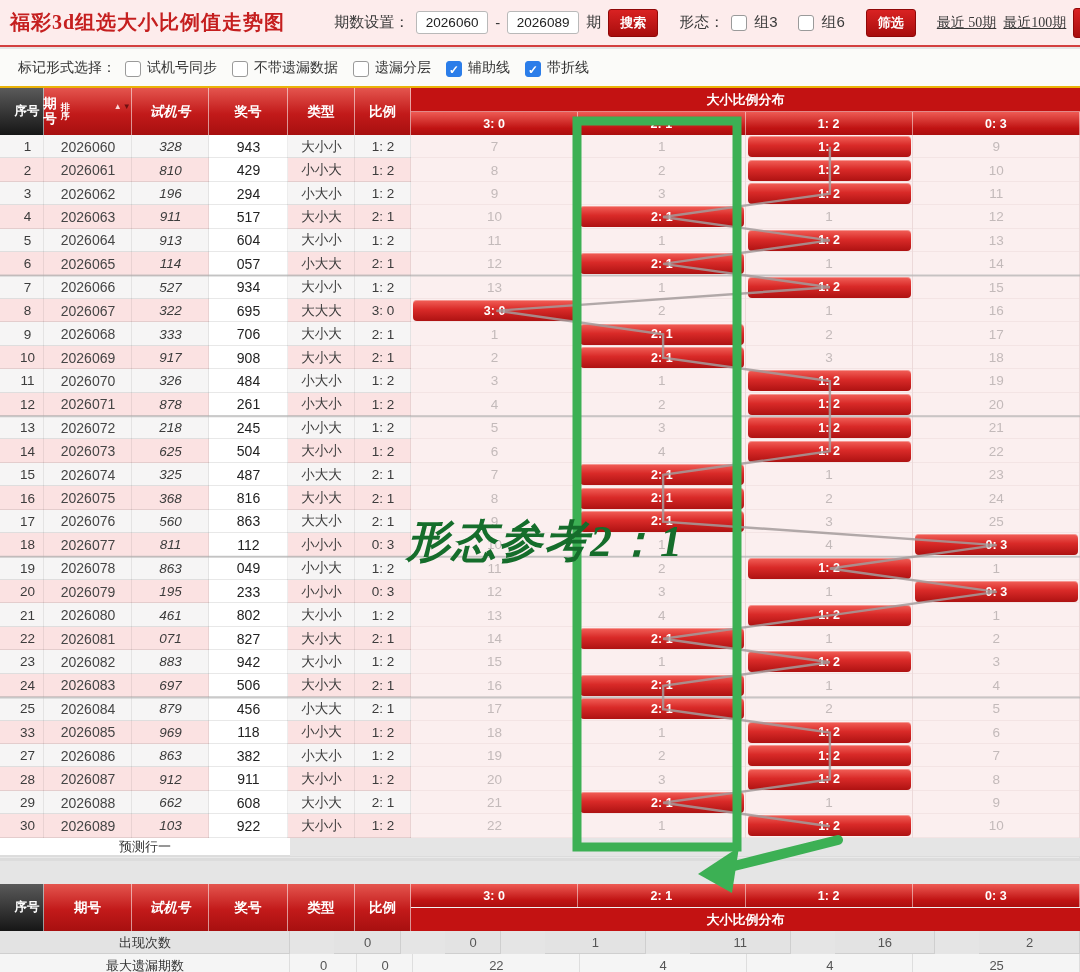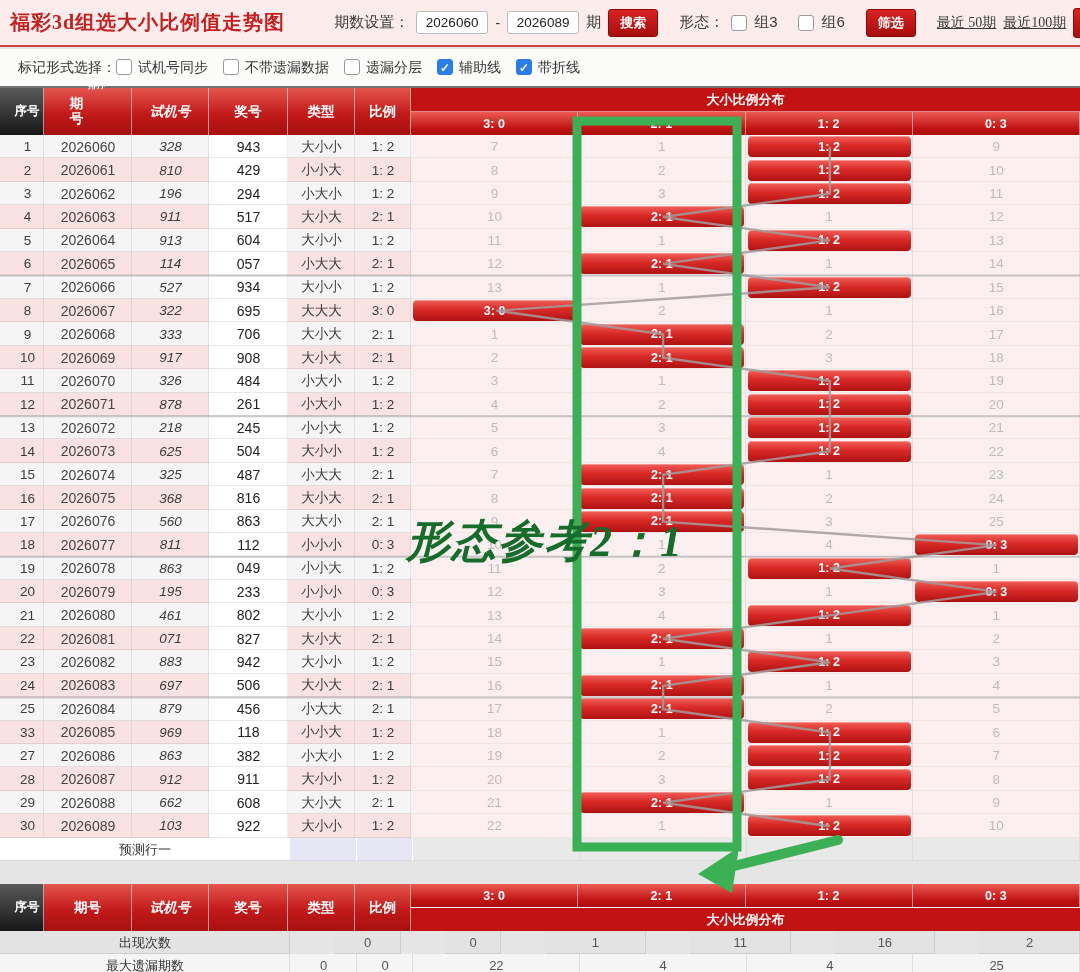--- a/index.html
+++ b/index.html
@@ -21,43 +21,43 @@
   .cb{display:inline-block;width:16px;height:16px;background:#fff;border:1px solid #9a9a9a;
       border-radius:3px;text-align:center;line-height:16px;font-size:12px;color:#fff;box-sizing:border-box;
       flex:none;}
   .cb.checked{background:#2b7de9;border-color:#2b7de9;font-weight:bold;}
   .link{font-size:14px;color:#3a3a3a;text-decoration:underline;font-family:"Liberation Serif",serif;
         white-space:nowrap;cursor:pointer;}
   .gap-l{margin-left:14px;}
 
   
   .toolbar{position:absolute;left:0;top:49px;width:1080px;height:39px;background:#fbfbf9;
-           border-bottom:2px solid #737373;box-sizing:border-box;display:flex;align-items:center;
-           padding:0 18px;}
-  .tb-item{display:flex;align-items:flex-start;gap:6px;margin-right:6px;}
+           border-bottom:2px solid #eab308;box-sizing:border-box;display:flex;align-items:center;
+           padding:0 18px;gap:9px;}
+  .tb-item{display:flex;align-items:flex-end;gap:6px;margin-right:6px;}
   .tb-label{font-size:14px;color:#333;}
 
   
   .thead{position:absolute;left:0;width:1080px;height:47px;display:flex;}
   .hcell{box-sizing:border-box;color:#fff;font-weight:bold;font-size:13.5px;display:flex;
          align-items:center;justify-content:center;gap:4px;
          background:linear-gradient(180deg,#e4554e 0%,#c21a1a 55%,#a70f0f 100%);
          border-right:1px solid rgba(255,255,255,.55);}
   .hseq{background:linear-gradient(180deg,#5a5a5a,#161616);font-size:12.5px;}
   .w0{width:44px;flex:none;padding-left:11px;} .w1{width:88px;flex:none;} .w2{width:77px;flex:none;font-style:italic;}
   .w3{width:79px;flex:none;} .w4{width:67px;flex:none;} .w5{width:56px;flex:none;}
   .hdist{flex:1;display:flex;flex-direction:column;}
   .hband{height:24px;background:#c31212;display:flex;align-items:center;justify-content:center;
          color:#fff;font-weight:bold;font-size:13px;border-bottom:1px solid rgba(255,255,255,.5);}
   .hratios{height:23px;display:flex;}
   .hratio{flex:1;display:flex;align-items:center;justify-content:center;color:#fff;font-weight:bold;
           font-size:12.5px;background:linear-gradient(180deg,#ee5b54,#c01313 70%,#ab0e0e);
           border-right:1px solid rgba(255,255,255,.5);box-sizing:border-box;}
   .stack{width:15px;word-break:break-all;line-height:1.1;text-align:center;}
-  .sortwrap{display:flex;flex-direction:column;align-items:flex-start;line-height:1;cursor:pointer;gap:44px;}
+  .sortwrap{display:flex;flex-direction:row;align-items:flex-start;line-height:1;cursor:pointer;gap:44px;}
   .sort-label{font-size:9px;color:#fff;}
   .sort-arrows{font-size:8px;letter-spacing:1px;}
   .sort-arrows .up{color:#fbd9d9;} .sort-arrows .dn{color:#6e1010;}
 
   
   #table-body{position:absolute;left:0;top:135px;width:1080px;}
   .trow{display:flex;height:23.433px;box-sizing:border-box;}
   .cell{box-sizing:border-box;display:flex;align-items:center;justify-content:center;
         font-size:13.5px;color:#3c3c3c;
         box-shadow:inset -1px 0 0 rgba(0,0,0,.07), inset 0 -1px 0 rgba(0,0,0,.09);}
@@ -66,21 +66,21 @@
   .cell.prize{background:#fff;color:#222;font-size:14px;}
   .cell.period{font-size:14px;color:#454545;}
   .cell.cd{flex:1;background:#fbefef;box-shadow:inset -1px 0 0 #ecd9d9, inset 0 -1px 0 #f3e4e4;}
   .miss{color:#c3baba;}
   .bar{width:calc(100% - 4px);height:21px;margin:0 2px;border-radius:4px;
        background:linear-gradient(180deg,#f26058 0%,#d92a28 45%,#ae1212 100%);
        color:#fff;font-weight:bold;font-size:12.5px;display:flex;align-items:center;justify-content:center;
        box-shadow:inset 0 1px 0 rgba(255,255,255,.35);}
 
   
-  .predrow{position:absolute;left:0;width:1080px;height:23px;display:flex;box-sizing:border-box;}
+  .predrow{position:absolute;left:0;width:1080px;height:23px;display:flex;box-sizing:border-box;flex-direction:column;}
   .pred-label{width:290px;flex:none;background:#fff;display:flex;align-items:center;justify-content:center;
               font-size:13px;color:#333;box-shadow:inset 0 -1px 0 #ddd;position:relative;}
   .pred-cell{box-sizing:border-box;background:#e6e6f4;box-shadow:inset -1px 0 0 #fff,inset 0 -1px 0 #d8d8e8;}
   .pred-dist{flex:1;box-shadow:inset -1px 0 0 #dcdcdc,inset 0 -1px 0 #dcdcdc;}
   .pd-gray{background:#e9e9e9;} .pd-white{background:#fdfdfd;}
   .red-arrow{color:#cc2200;font-weight:bold;font-size:14px;position:absolute;right:16px;top:50%;
              transform:translateY(-50%);}
 
   
   .statrow{position:absolute;left:0;width:1080px;height:23px;display:flex;box-sizing:border-box;font-size:13px;}

